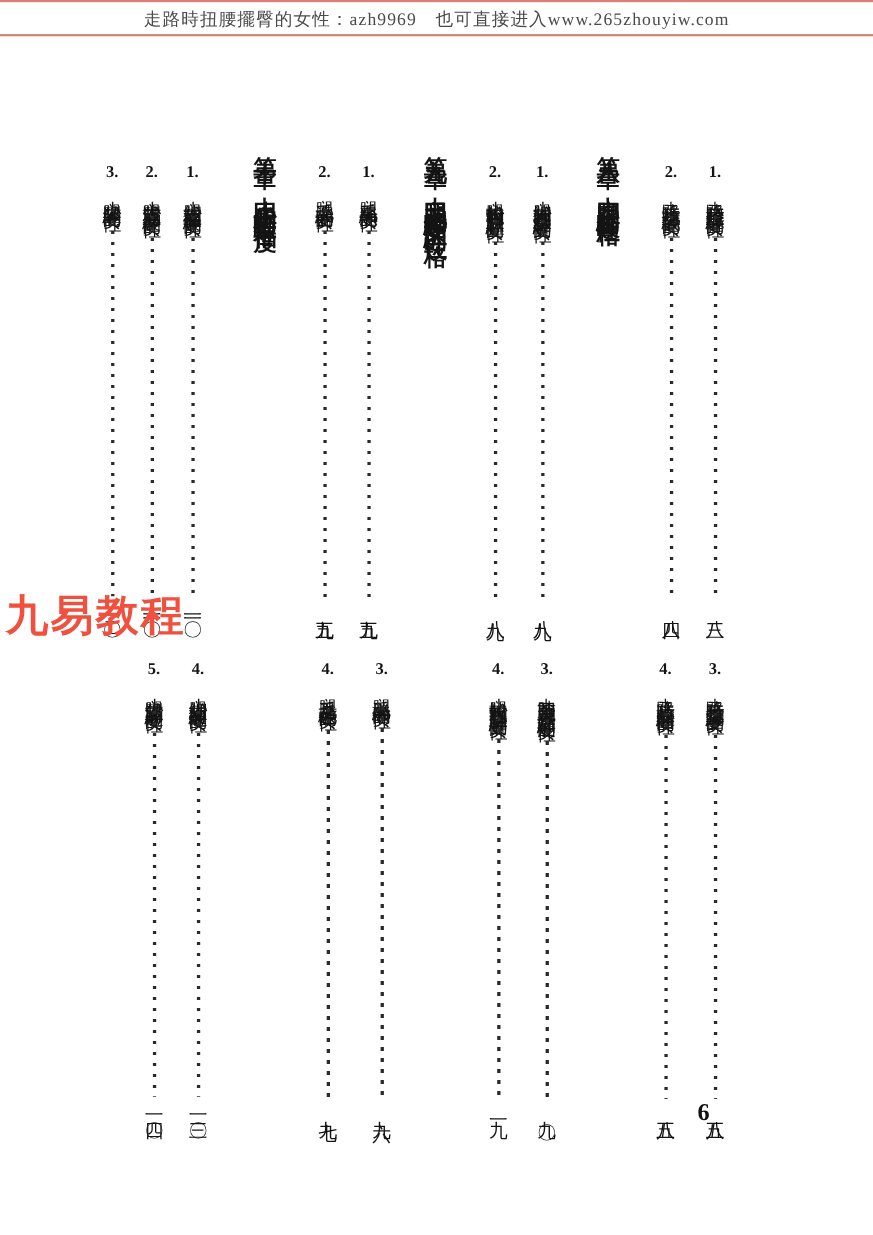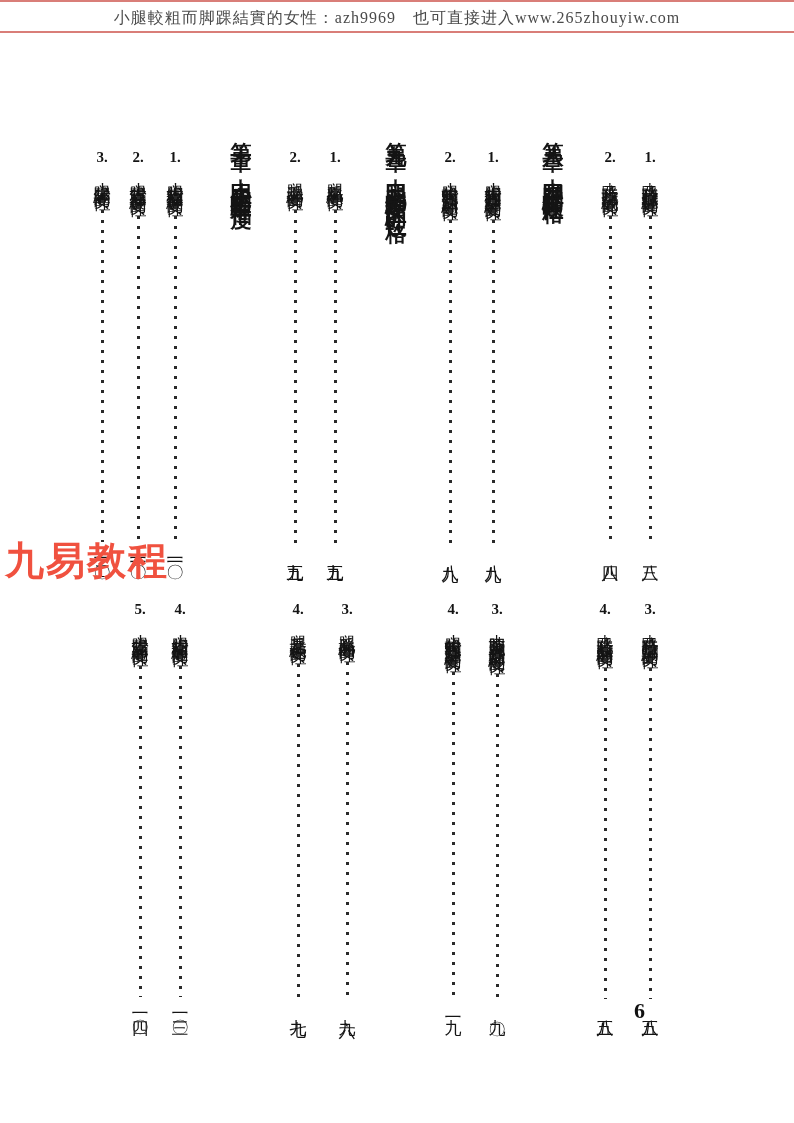--- a/index.html
+++ b/index.html
@@ -51,21 +51,21 @@
   .folio{
     position:absolute;left:634px;top:998px;font-size:22px;font-weight:bold;color:#111;
   }
 </style>
 </head>
 <body>
 
 <div class="page">
 
   <div class="rule top"></div>
-  <div class="banner">小腿較粗而脚踝結實的女性：azh9969　也可直接进入www.265zhouyiw.com</div>
+  <div class="banner">走路時扭腰擺臀的女性：azh9969　也可直接进入www.265zhouyiw.com</div>
   <div class="rule bottom"></div>
 
   <div class="band top-band">
 
     <div class="item" style="margin-left:14px">
       <span class="num">1.</span>
       <span class="txt">走路時扭腰擺臀的女性</span>
       <span class="leader"></span>
       <span class="pg">八三</span>
     </div>

